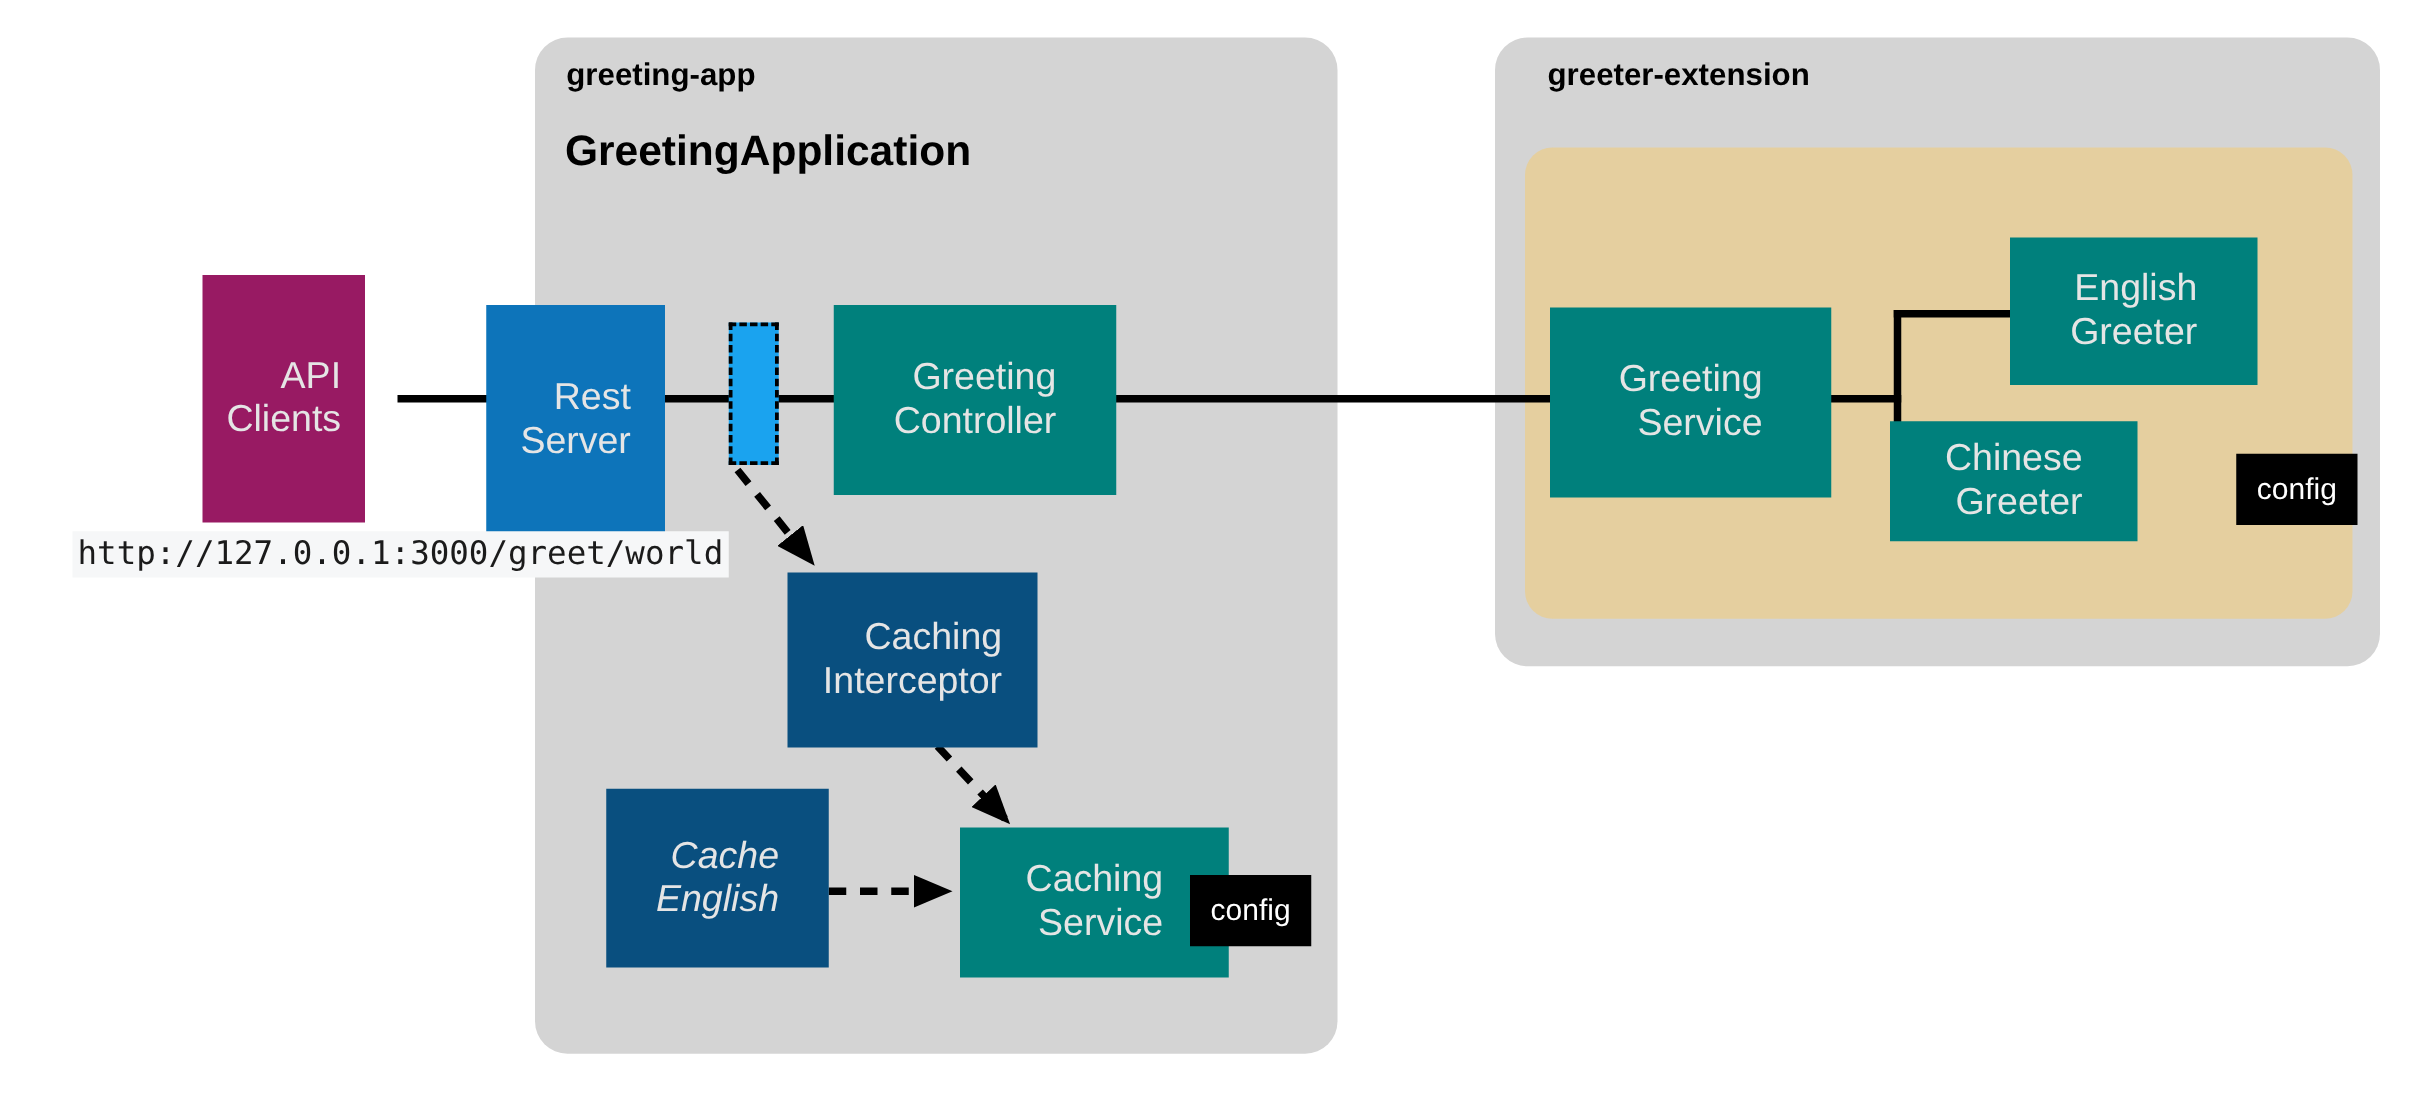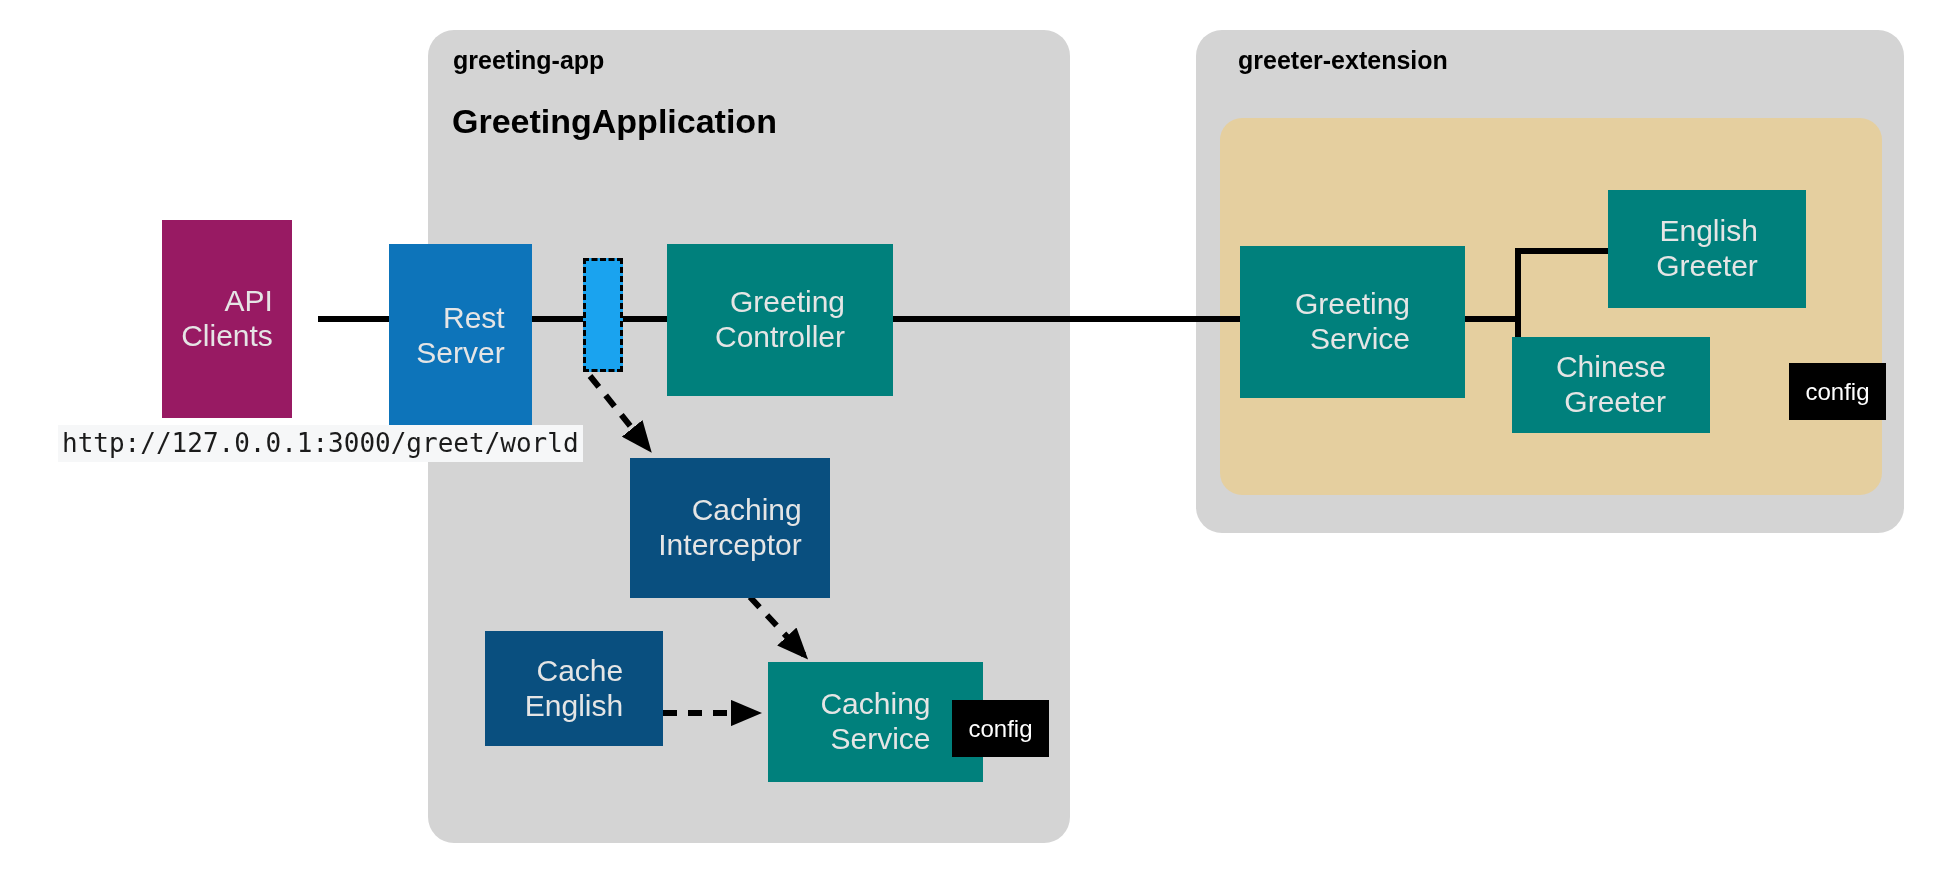--- a/index.html
+++ b/index.html
@@ -166,21 +166,21 @@
     </div>
   </div>
 
   <div class="node navy" style="left:630px; top:458px; width:200px; height:140px;">
     <div>
       <span class="node-label">Caching</span>
       <span class="node-label">Interceptor</span>
     </div>
   </div>
 
-  <div class="node navy" style="left:485px; top:631px; width:178px; height:115px;">
+  <div class="node navy" style="left:485px; top:631px; width:178px; height:143px;font-style:italic;">
     <div>
       <span class="node-label">Cache</span>
       <span class="node-label">English</span>
     </div>
   </div>
 
   <div class="node teal" style="left:768px; top:662px; width:215px; height:120px;">
     <div>
       <span class="node-label">Caching</span>
       <span class="node-label">Service</span>

